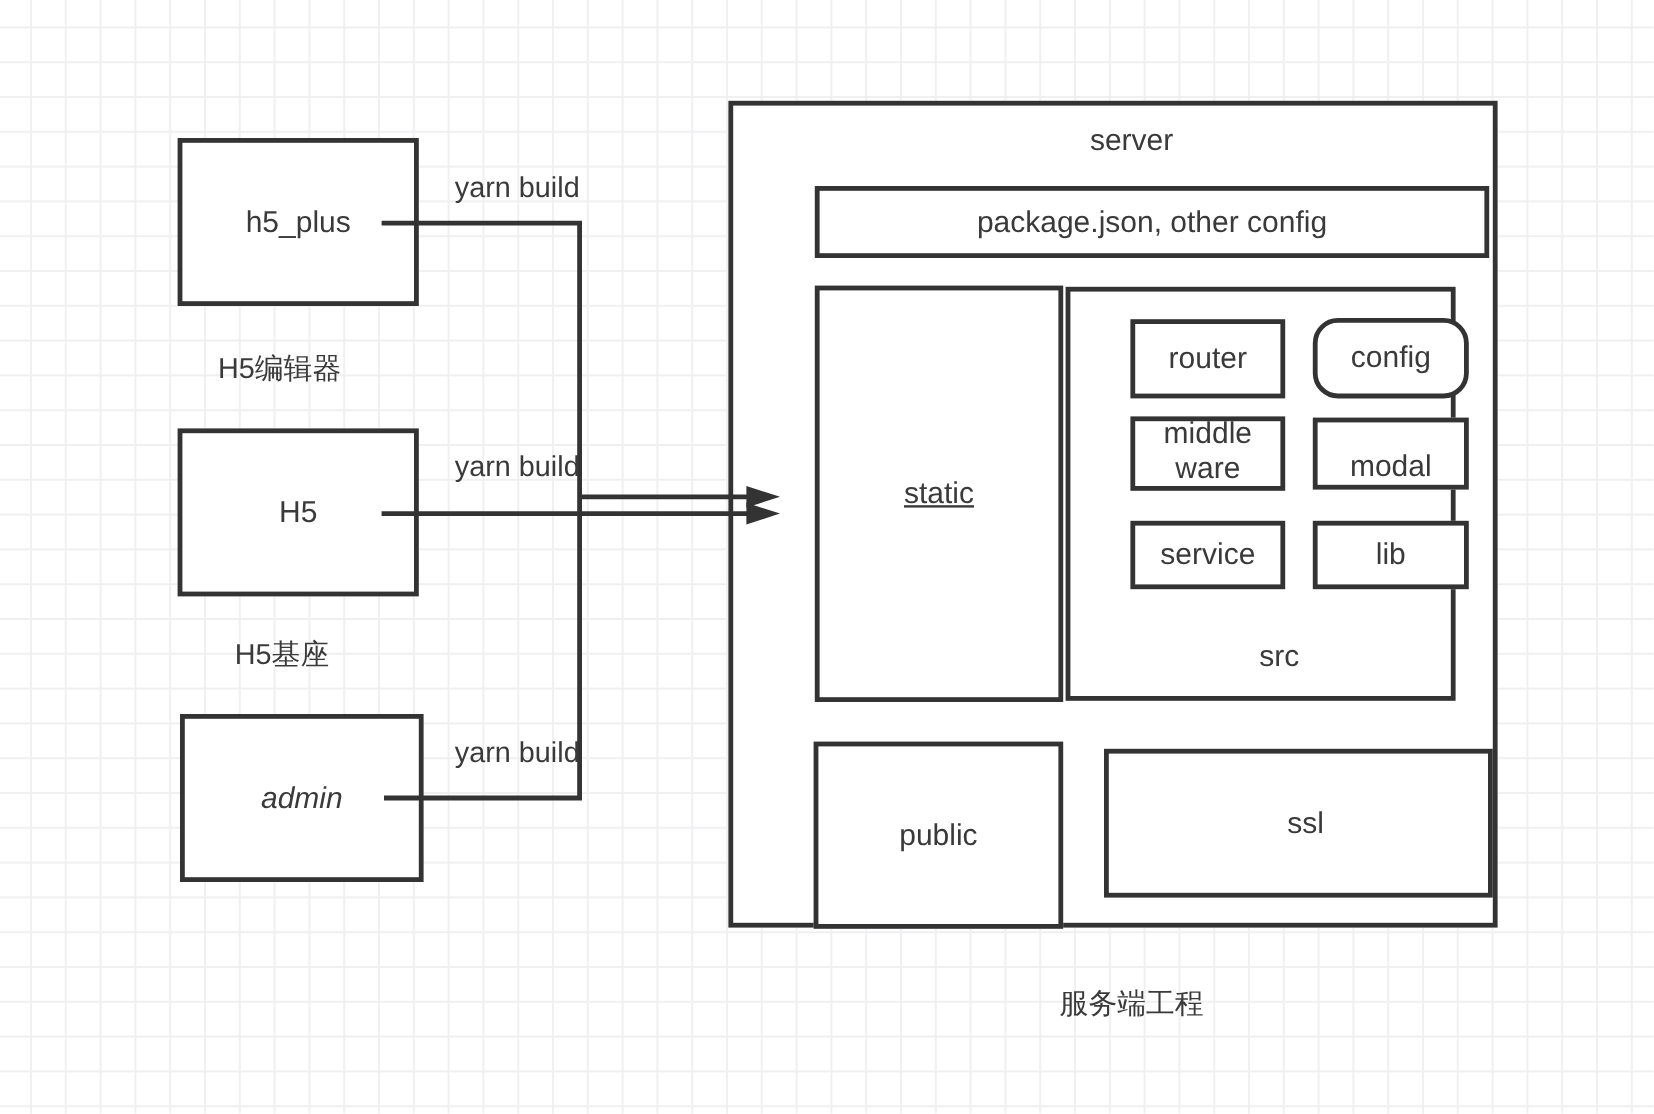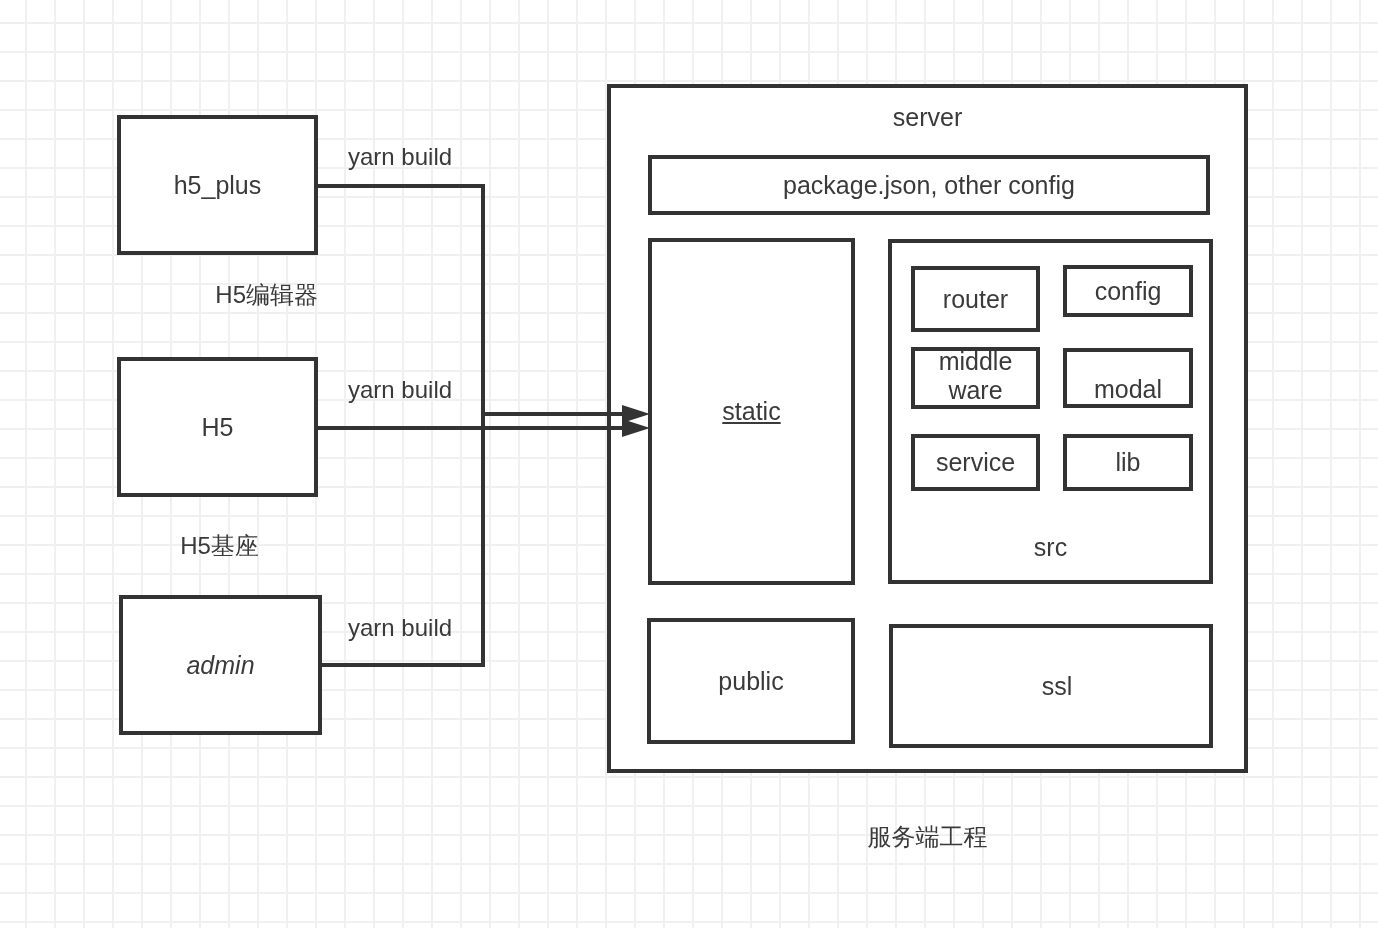--- a/index.html
+++ b/index.html
@@ -31,32 +31,34 @@
     position:absolute;
     border:4px solid var(--shape-border);
     background:#ffffff;
     display:flex;
     align-items:center;
     justify-content:center;
     text-align:center;
     font-size:25px;
     line-height:29px;
     color:var(--text);
+    margin-left:31px;
   }
   .container-box{
     position:absolute;
     border:4px solid var(--shape-border);
     background:#ffffff;
   }
   .txt{
     position:absolute;
     font-size:24px;
     line-height:28px;
     color:var(--text);
     white-space:nowrap;
+    padding-left:31px;
   }
   .txt.center{text-align:center;white-space:normal;}
   .caption-2line{line-height:32px;text-align:center;}
   .connectors{
     position:absolute;
     top:0;left:0;
     pointer-events:none;
     z-index:10;
   }
   .connectors .stroke{
@@ -71,21 +73,21 @@
   }
 </style>
 </head>
 <body>
 
 <div class="canvas">
 
   <div class="box" style="left:117px;top:115px;width:201px;height:140px;">
     <span>h5_plus</span>
   </div>
-  <div class="txt center" style="left:117px;top:281px;width:201px;text-align:right;">H5编辑器</div>
+  <div class="txt center" style="left:117px;top:294px;width:201px;">H5编辑器</div>
 
   <div class="box" style="left:117px;top:357px;width:201px;height:140px;">
     <span>H5</span>
   </div>
   <div class="txt center" style="left:119px;top:532px;width:201px;">H5基座</div>
 
   <div class="box" style="left:119px;top:595px;width:203px;height:140px;font-style:italic;">
     <span>admin</span>
   </div>
 
@@ -101,38 +103,38 @@
   </div>
 
   <div class="box" style="left:648px;top:238px;width:207px;height:347px;text-decoration:underline;">
     <span>static</span>
   </div>
 
   <div class="container-box" style="left:888px;top:239px;width:325px;height:345px;"></div>
   <div class="box" style="left:911px;top:266px;width:129px;height:66px;">
     <span>router</span>
   </div>
-  <div class="box" style="left:1063px;top:265px;width:130px;height:52px;">
+  <div class="box" style="left:1063px;top:265px;width:130px;height:67px;border-radius:21px;">
     <span>config</span>
   </div>
   <div class="box" style="left:911px;top:347px;width:129px;height:62px;align-items:flex-end;">
     <span>middle ware</span>
   </div>
   <div class="box" style="left:1063px;top:348px;width:130px;height:60px;align-items:flex-end;">
     <span>modal</span>
   </div>
   <div class="box" style="left:911px;top:434px;width:129px;height:57px;">
     <span>service</span>
   </div>
   <div class="box" style="left:1063px;top:434px;width:130px;height:57px;">
     <span>lib</span>
   </div>
   <div class="txt center" style="left:888px;top:533px;width:325px;font-size:25px;">src</div>
 
-  <div class="box" style="left:647px;top:618px;width:208px;height:126px;">
+  <div class="box" style="left:647px;top:618px;width:208px;height:156px;">
     <span>public</span>
   </div>
   <div class="box" style="left:889px;top:624px;width:324px;height:124px;padding-left:12px;">
     <span>ssl</span>
   </div>
 
   <div class="txt center" style="left:607px;top:823px;width:641px;">服务端工程</div>
 
   <svg class="connectors" width="1378" height="928" viewBox="0 0 1378 928">
 

